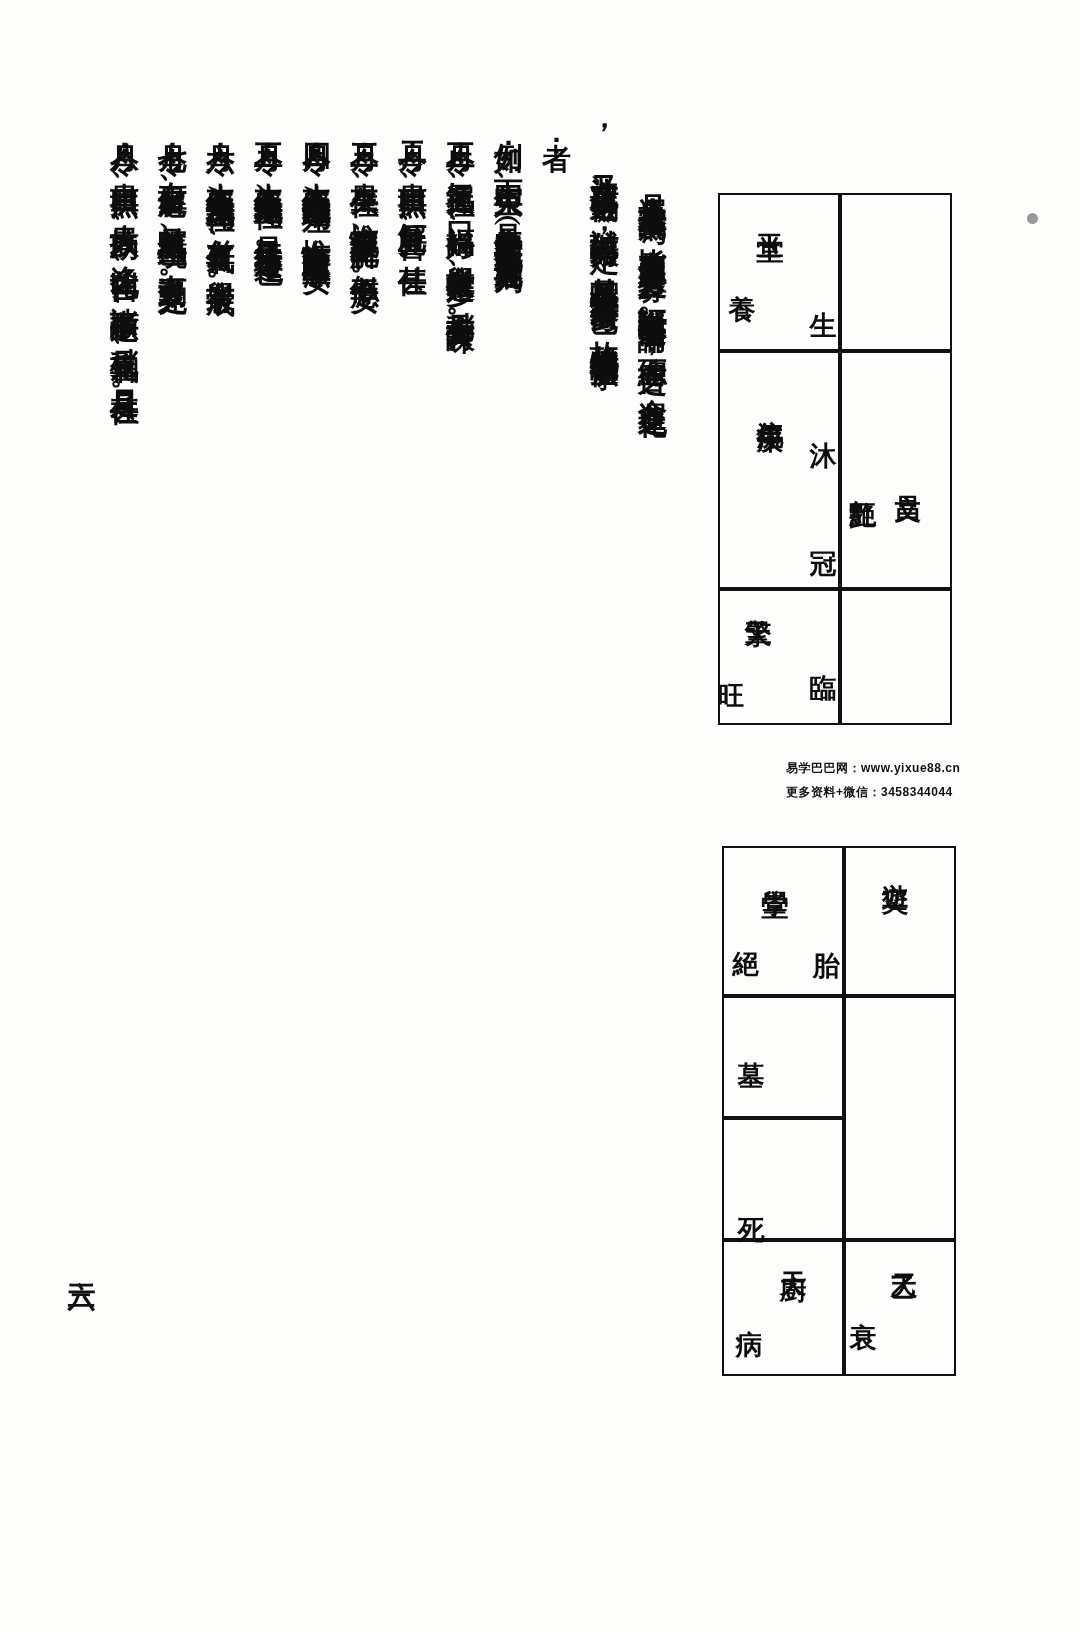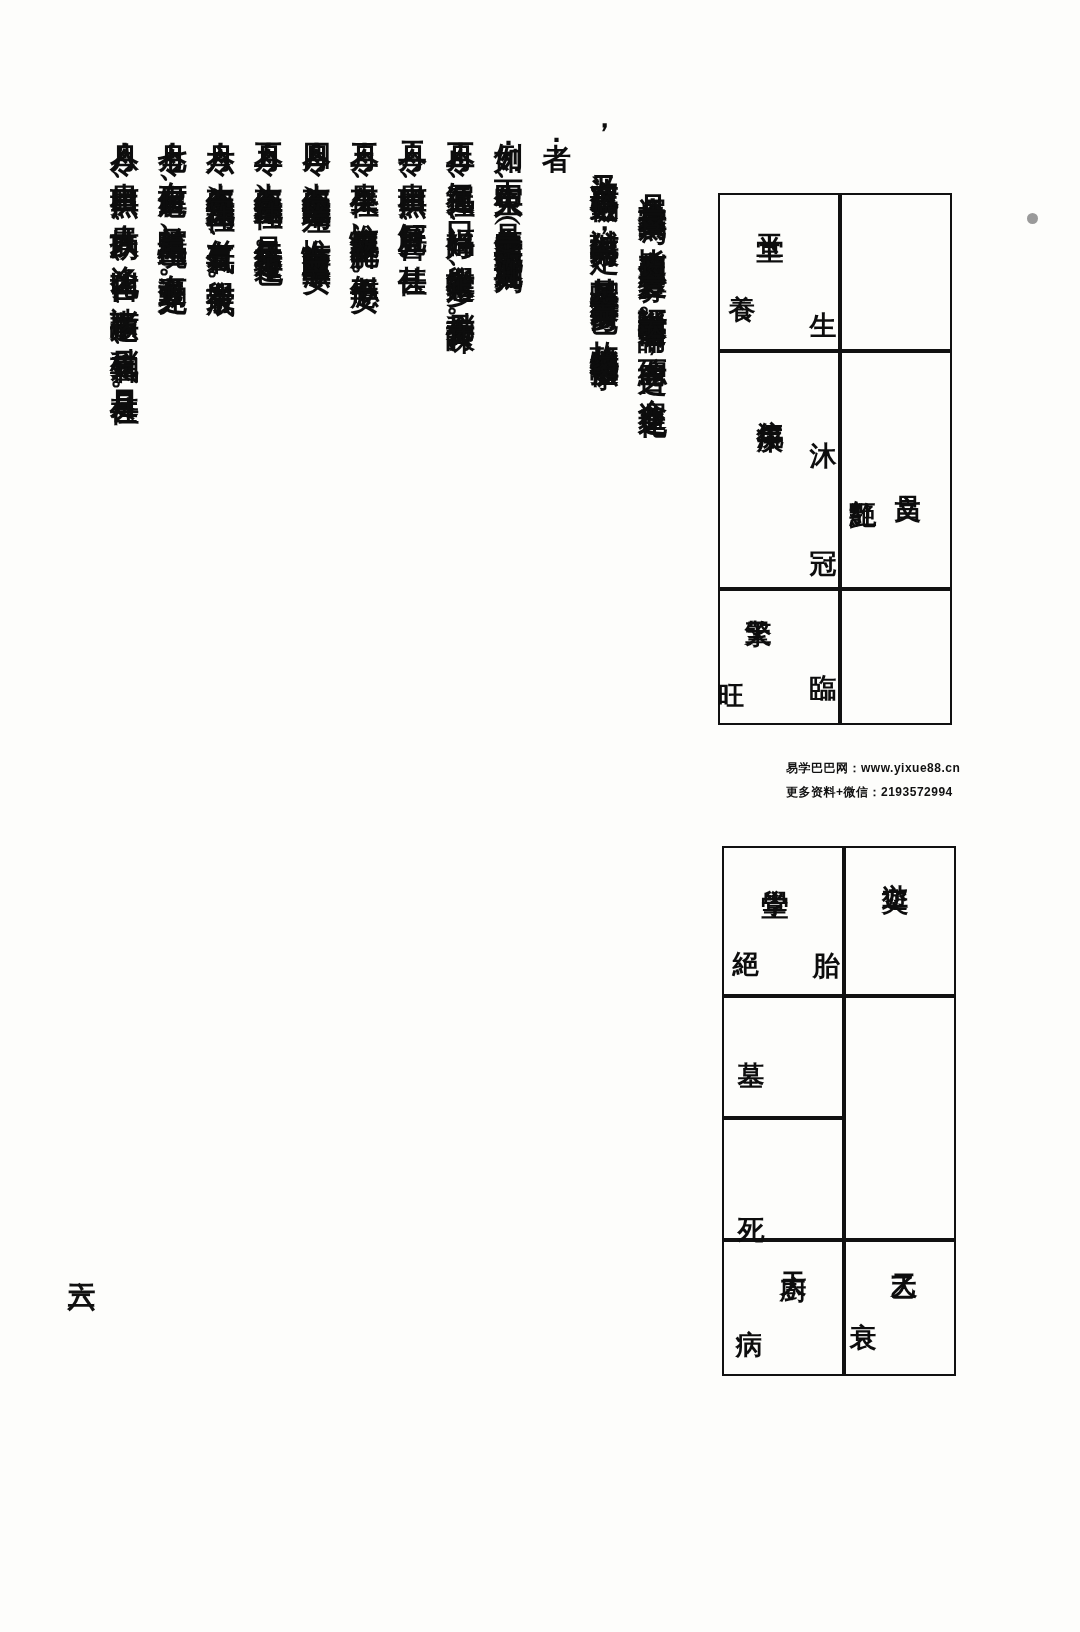--- a/index.html
+++ b/index.html
@@ -104,21 +104,21 @@
     <div class="cell-inner" style="left:890px; top:472px;">文昌</div>
     <div class="cell-inner" style="left:845px; top:478px;">紅艷</div>
     <div class="cell-inner" style="left:805px; top:530px;">冠</div>
 
     <div class="cell-inner" style="left:740px; top:598px;">擎天</div>
     <div class="cell-inner" style="left:713px; top:662px;">旺</div>
     <div class="cell-inner" style="left:805px; top:652px;">臨</div>
   </div>
 
   <div class="wm" style="left:786px; top:760px;">易学巴巴网：www.yixue88.cn</div>
-  <div class="wm" style="left:786px; top:784px;">更多资料+微信：2193572994</div>
+  <div class="wm" style="left:786px; top:784px;">更多资料+微信：3458344044</div>
 
   <div>
     <div class="cell" style="left:722px; top:846px; width:122px; height:150px;"></div>
     <div class="cell" style="left:844px; top:846px; width:112px; height:150px;"></div>
     <div class="cell" style="left:722px; top:996px; width:122px; height:122px;"></div>
     <div class="cell" style="left:722px; top:1118px; width:122px; height:122px;"></div>
     <div class="cell" style="left:844px; top:996px; width:112px; height:244px;"></div>
     <div class="cell" style="left:722px; top:1240px; width:122px; height:136px;"></div>
     <div class="cell" style="left:844px; top:1240px; width:112px; height:136px;"></div>
 

